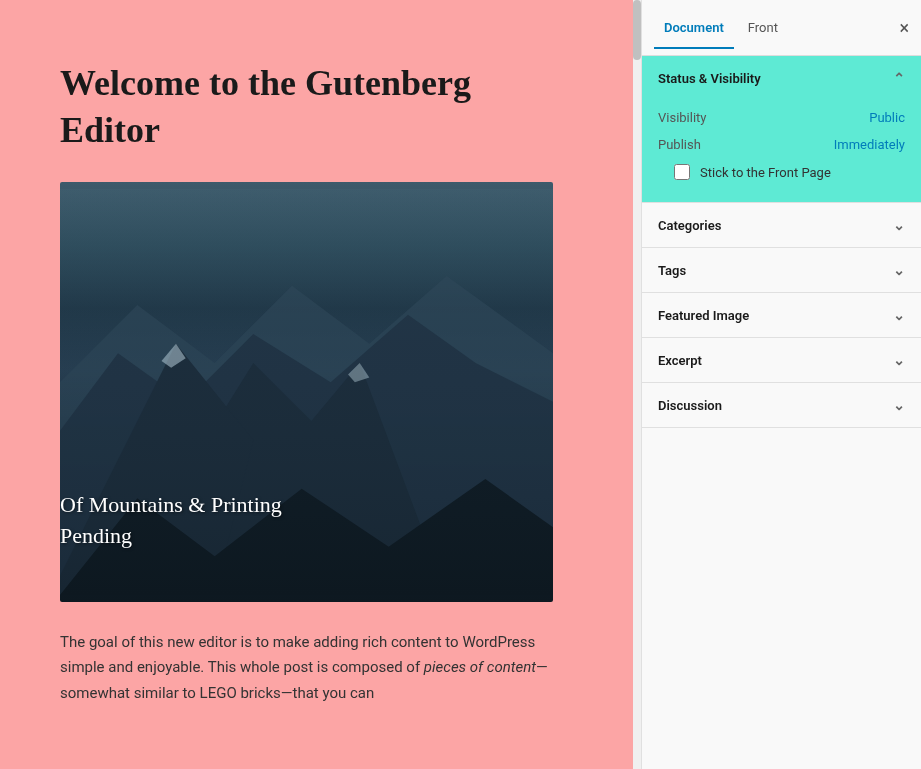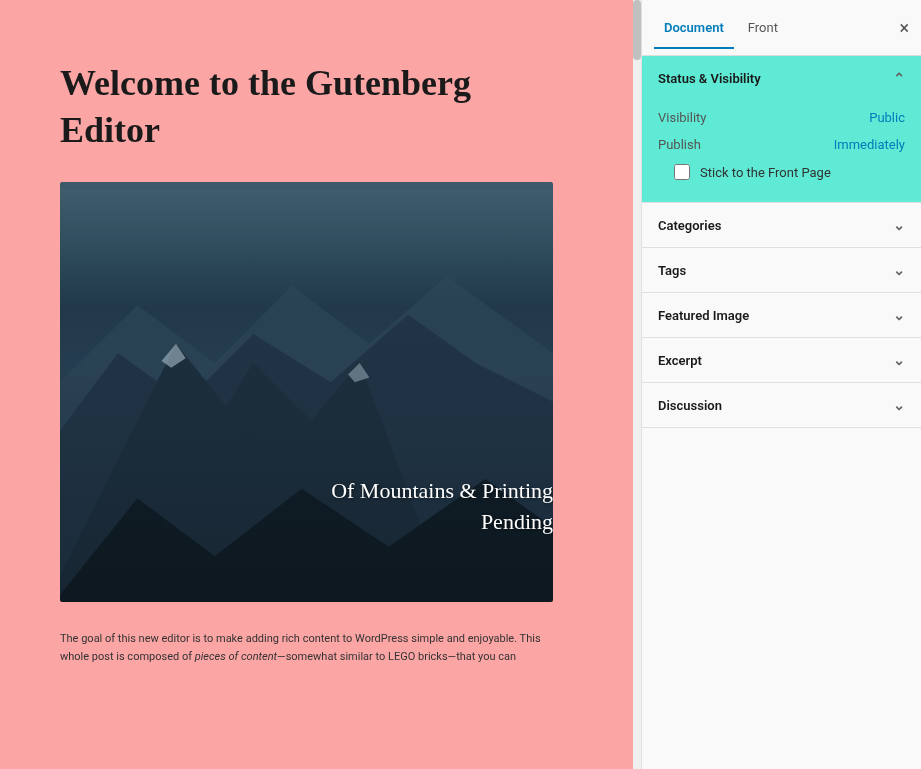--- a/index.html
+++ b/index.html
@@ -60,33 +60,33 @@
     .mountain-svg {
       position: absolute;
       bottom: 0;
       left: 0;
       width: 100%;
       height: 100%;
     }
 
     .image-caption {
       position: absolute;
-      bottom: 64px;
+      bottom: 50px;
       left: 0;
       right: 0;
-      text-align: right;
+      text-align: left;
       color: #ffffff;
       font-size: 22px;
       font-family: Georgia, serif;
       text-shadow: 1px 1px 3px rgba(0,0,0,0.5);
       line-height: 1.4;
     }
 
     .post-body {
-      font-size: 11px;
+      font-size: 15px;
       color: #333;
       line-height: 1.7;
       max-width: 510px;
     }
 
     .post-body em {
       font-style: italic;
     }
 
     

